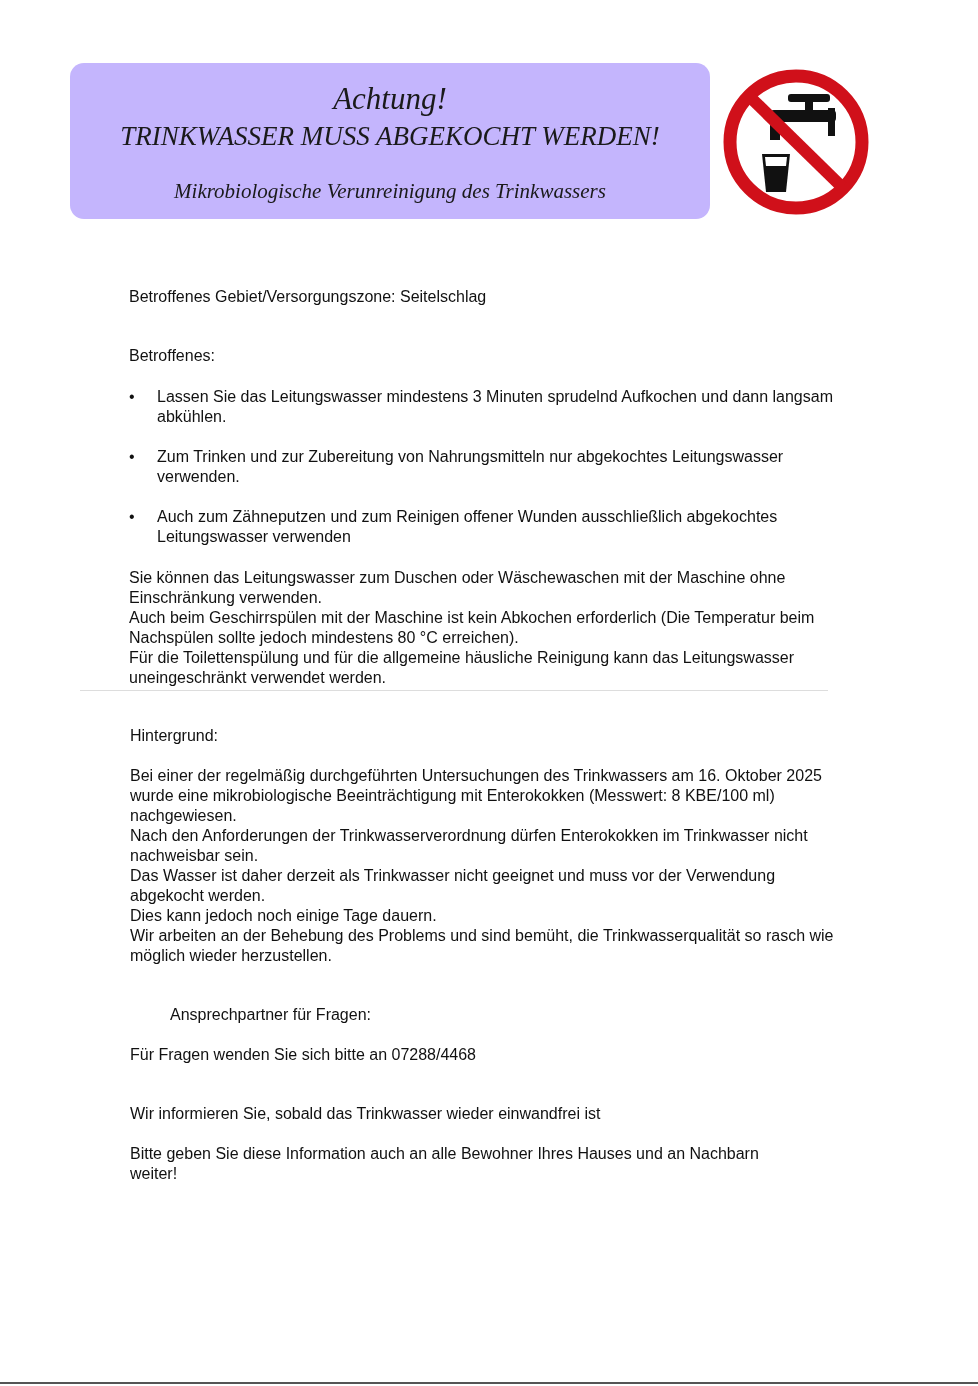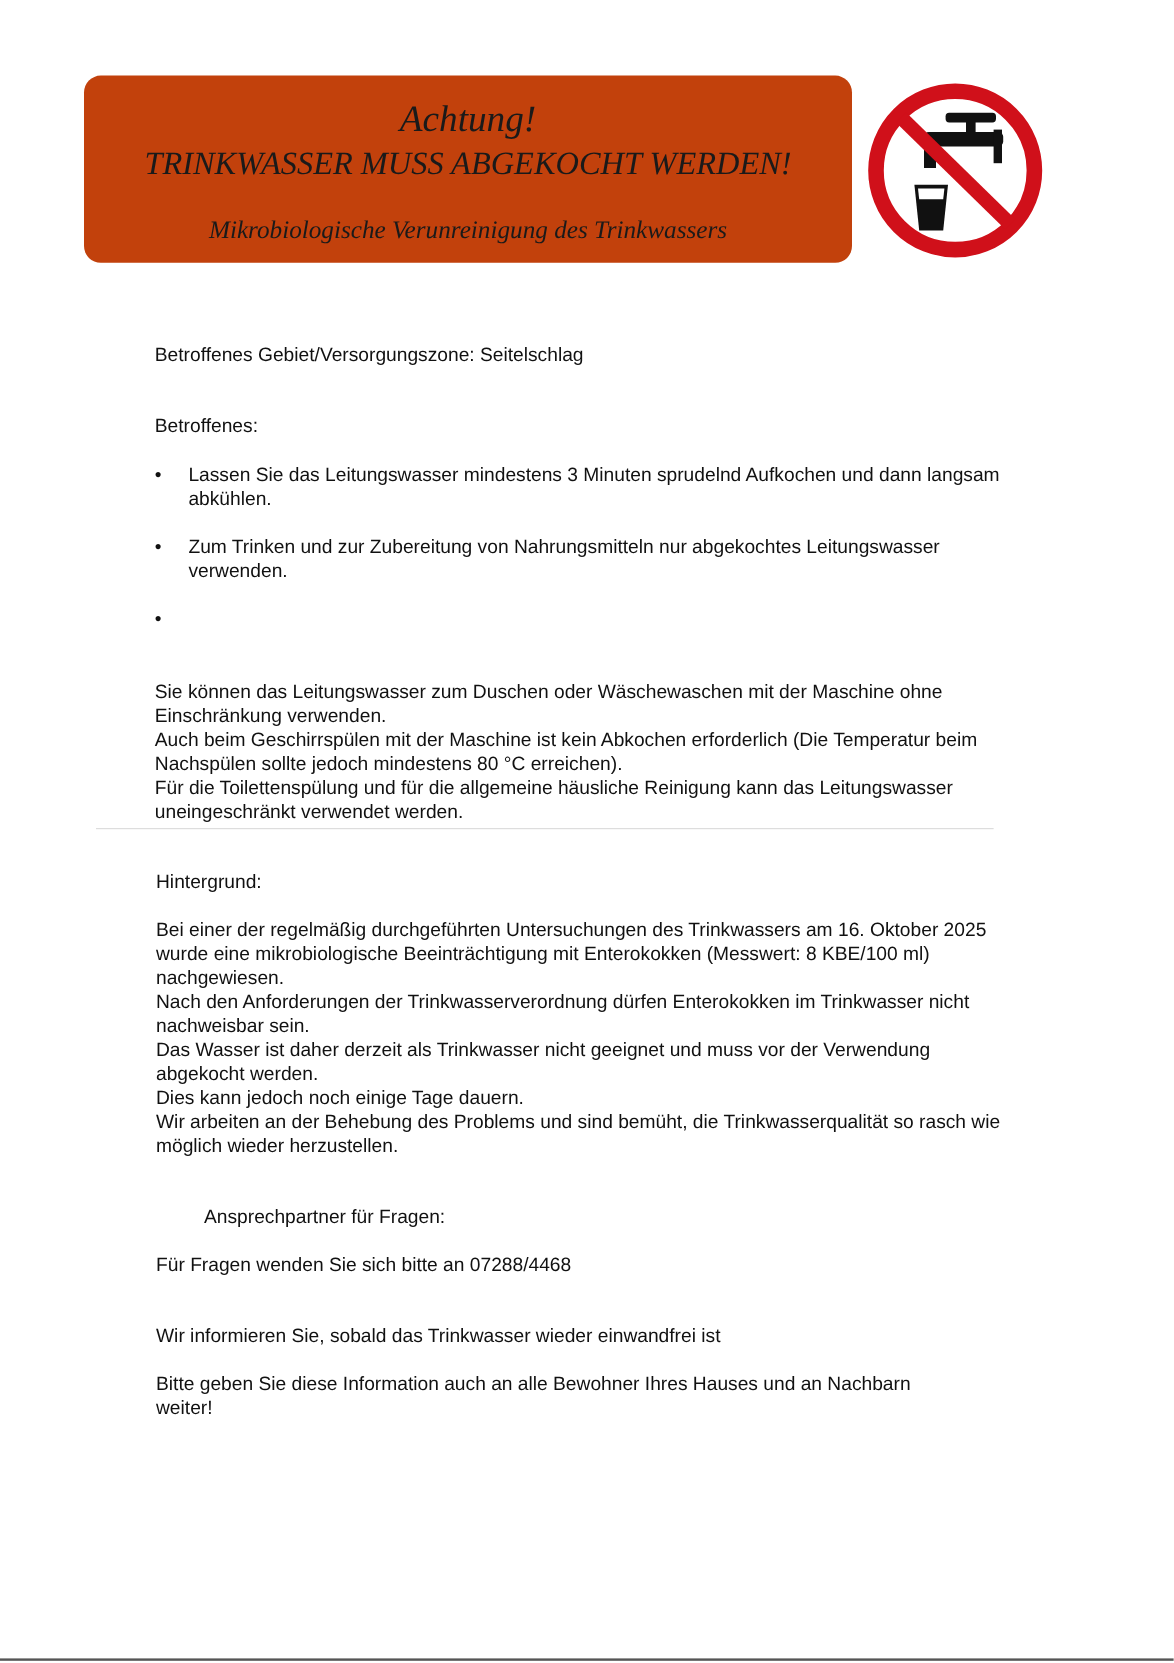--- a/index.html
+++ b/index.html
@@ -3,21 +3,21 @@
 <meta charset="utf-8">
 <style>
   html, body { margin: 0; padding: 0; }
   body {
     width: 978px; height: 1386px; background: #ffffff; position: relative; overflow: hidden;
     font-family: "Liberation Sans", sans-serif; color: #111;
   }
   .page { position: absolute; left: 0; top: 0; width: 978px; height: 1386px; }
   .banner {
     position: absolute; left: 70px; top: 63px; width: 640px; height: 156px;
-    background: #c2410c; border-radius: 14px;
+    background: #c4b5fd; border-radius: 14px;
     font-family: "DejaVu Serif", "Liberation Serif", serif; font-style: italic; text-align: center; color: #1a1a1a;
   }
   .banner .t1 { position: absolute; left: 0; right: 0; top: 18px; font-size: 31px; font-family: "Liberation Serif", serif; }
   .banner .t2 { position: absolute; left: 0; right: 0; top: 58px; font-size: 27px; font-family: "Liberation Serif", serif; }
   .banner .t3 { position: absolute; left: 0; right: 0; top: 116px; font-size: 21px; font-family: "Liberation Serif", serif; }
   .sign { position: absolute; left: 716px; top: 66px; width: 160px; height: 152px; }
   .txt { position: absolute; font-size: 16px; line-height: 20px; }
   .bold { font-weight: normal; }
   ul.bullets { list-style: none; margin: 0; padding: 0; }
   ul.bullets li { position: relative; padding-left: 28px; margin-bottom: 20px; }
@@ -50,21 +50,21 @@
     <line x1="35" y1="32" x2="126" y2="121" stroke="#d0101a" stroke-width="12"></line>
   </svg>
 
   <div class="txt bold" style="left:129px; top:287px;">Betroffenes Gebiet/Versorgungszone: Seitelschlag</div>
 
   <div class="txt bold" style="left:129px; top:346px;">Betroffenes:</div>
 
   <ul class="bullets txt" style="left:129px; top:387px; width:720px;">
     <li><span class="dot">•</span><span>Lassen Sie das Leitungswasser mindestens 3 Minuten sprudelnd Aufkochen und dann langsam abkühlen.</span></li>
     <li><span class="dot">•</span><span>Zum Trinken und zur Zubereitung von Nahrungsmitteln nur abgekochtes Leitungswasser verwenden.</span></li>
-    <li><span class="dot">•</span></li>
+    <li><span class="dot">•</span><span>Auch zum Zähneputzen und zum Reinigen offener Wunden ausschließlich abgekochtes Leitungswasser verwenden</span></li>
   </ul>
 
   <div class="txt" style="left:129px; top:568px; width:720px;">
     <div>Sie können das Leitungswasser zum Duschen oder Wäschewaschen mit der Maschine ohne Einschränkung verwenden.</div>
     <div>Auch beim Geschirrspülen mit der Maschine ist kein Abkochen erforderlich (Die Temperatur beim Nachspülen sollte jedoch mindestens 80 °C erreichen).</div>
     <div>Für die Toilettenspülung und für die allgemeine häusliche Reinigung kann das Leitungswasser uneingeschränkt verwendet werden.</div>
   </div>
 
   <div class="rule" style="top:690px; left:80px; right:150px;"></div>
 

